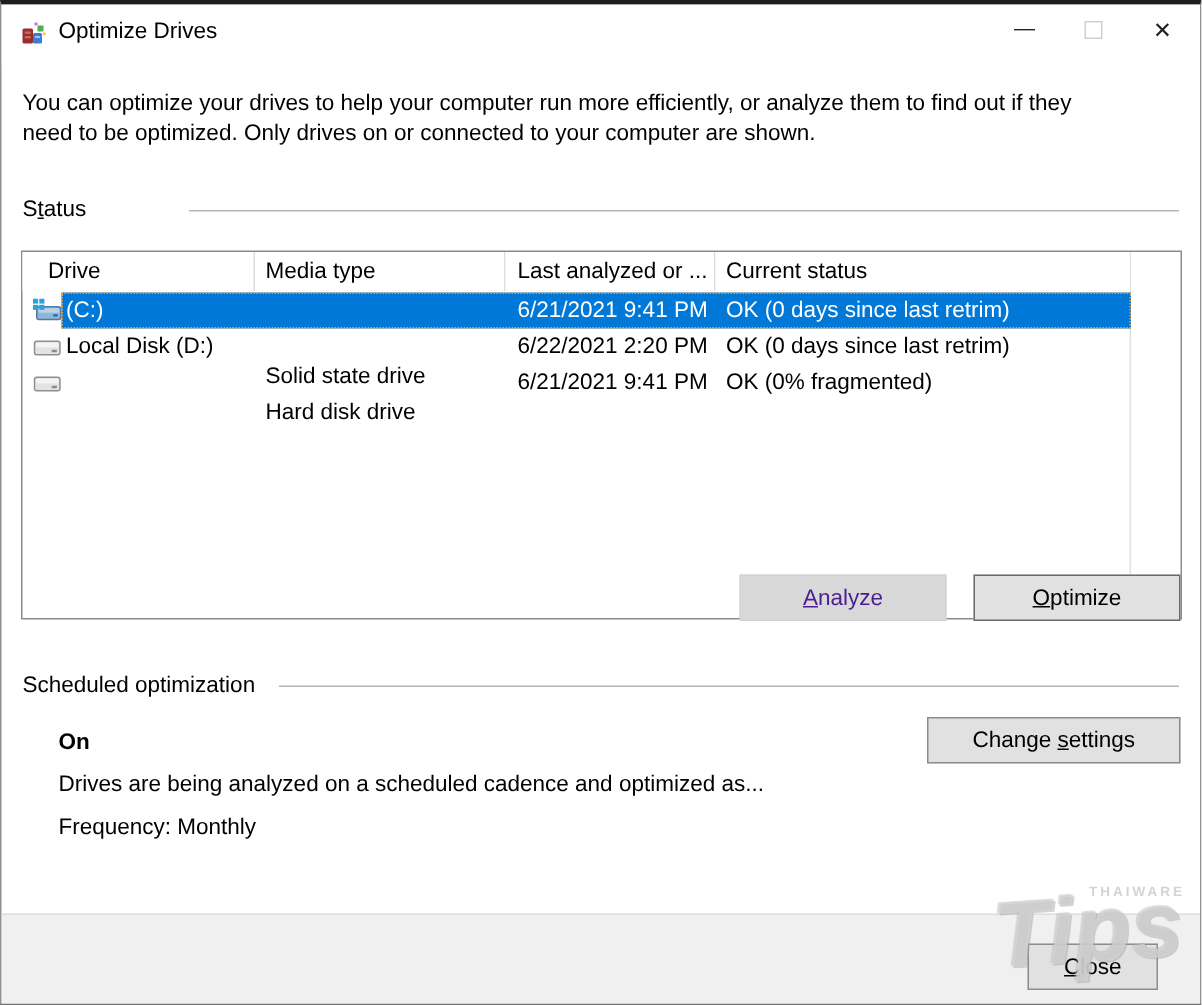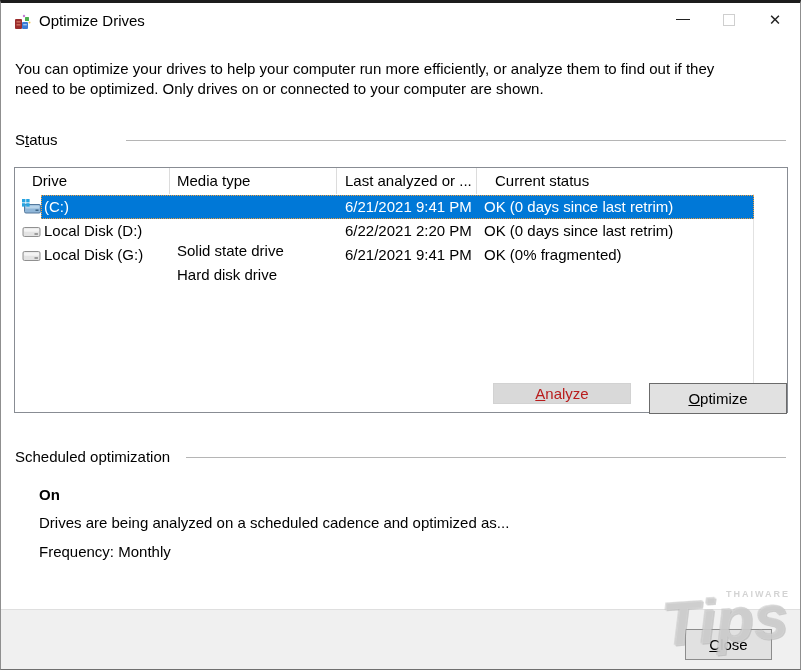--- a/index.html
+++ b/index.html
@@ -36,22 +36,22 @@
   .lv-row{position:absolute;left:0;width:100%;height:24px;font-size:15px;line-height:24px;color:#000;}
   .lv-row .cell{position:absolute;top:0;white-space:nowrap;z-index:2;}
   .row-icon{position:absolute;left:7px;top:4px;width:19px;height:15px;z-index:3;}
   .sel-bg{position:absolute;left:26px;top:0;width:713px;height:24px;background:#0078d7;
     border:1px dotted #ef9e3e;z-index:1;}
   .lv-row.selected .cell{color:#fff;}
   .c1t{left:29px;} .c2{left:162px;margin-top:20px;} .c3{left:330px;} .c4{left:469px;}
   
   .btn{position:absolute;font-size:15px;display:flex;align-items:center;justify-content:center;
     background:#e1e1e1;border:1px solid #8c8c8c;color:#000;padding:0;}
-  .btn-analyze{left:492px;top:380px;width:138px;height:21px;background:#d9d9d9;
-    border:1px solid #d2d2d2;color:#b91c1c;}
+  .btn-analyze{left:492px;top:380px;width:138px;height:31px;background:#d9d9d9;
+    border:1px solid #d2d2d2;color:#4c1d95;}
   .btn-optimize{left:648px;top:380px;width:138px;height:31px;border-color:#6b6b6b;}
   .btn-settings{left:617px;top:475px;width:169px;height:31px;}
   .btn-close{left:684px;top:626px;width:87px;height:31px;}
   
   .sched-state{position:absolute;left:38px;top:483px;font-size:15px;font-weight:bold;color:#000;}
   .sched-desc{position:absolute;left:38px;top:511px;font-size:15px;color:#000;white-space:nowrap;}
   .sched-freq{position:absolute;left:38px;top:540px;font-size:15px;color:#000;white-space:nowrap;}
   
   .footer{position:absolute;left:0;top:606px;width:100%;height:64px;background:#f0f0f0;
     border-top:1px solid #dfdfdf;}
@@ -99,21 +99,21 @@
 
   <div class="group-label" style="left:14px;top:128px;"><span>S</span><span class="u">t</span><span>atus</span></div>
   <div class="group-line" style="left:125px;right:14px;top:137px;"></div>
 
   <div class="listview">
     <div class="lv-colsep"></div>
     <div class="lv-header">
       <div class="lv-hcell" style="left:0;width:155px;padding-left:17px;">Drive</div>
       <div class="lv-hcell" style="left:155px;width:167px;padding-left:7px;">Media type</div>
       <div class="lv-hcell" style="left:322px;width:140px;padding-left:8px;">Last analyzed or ...</div>
-      <div class="lv-hcell" style="left:462px;width:276px;padding-left:7px;border-right:none;margin-left:11px;">Current status</div>
+      <div class="lv-hcell" style="left:462px;width:276px;padding-left:7px;border-right:none;">Current status</div>
     </div>
 
     <div class="lv-row selected" style="top:27px;">
       <div class="sel-bg"></div>
       <svg class="row-icon" viewBox="0 0 19 15">
         <rect x="2.5" y="5.5" width="16" height="8.5" rx="1.5" fill="#8fb6d8" stroke="#55799c" stroke-width="1"></rect>
         <rect x="3.5" y="6.5" width="14" height="3" rx="1" fill="#b8d4ea"></rect>
         <rect x="13.5" y="10.5" width="3" height="1.5" fill="#3d6586"></rect>
         <rect x="0" y="0" width="3.4" height="3.4" fill="#27a3e0"></rect>
         <rect x="4.2" y="0" width="3.4" height="3.4" fill="#27a3e0"></rect>
@@ -137,41 +137,43 @@
       <span class="cell c3">6/22/2021 2:20 PM</span>
       <span class="cell c4">OK (0 days since last retrim)</span>
     </div>
 
     <div class="lv-row" style="top:75px;">
       <svg class="row-icon" viewBox="0 0 19 15">
         <rect x="1" y="4.5" width="17" height="9" rx="1.5" fill="#e3e3e3" stroke="#909090" stroke-width="1"></rect>
         <rect x="2" y="5.5" width="15" height="3.2" rx="1" fill="#f4f4f4"></rect>
         <rect x="12.5" y="10.2" width="3.4" height="1.6" fill="#8a8a8a"></rect>
       </svg>
-      <span class="cell c1t">Local Disk (G:)</span>
       <span class="cell c2">Hard disk drive</span>
       <span class="cell c3">6/21/2021 9:41 PM</span>
       <span class="cell c4">OK (0% fragmented)</span>
     </div>
   </div>
 
   <button class="btn btn-analyze">
       <span><span class="u">A</span><span>nalyze</span></span>
     </button>
   <button class="btn btn-optimize">
       <span><span class="u">O</span><span>ptimize</span></span>
     </button>
 
   <div class="group-label" style="left:14px;top:445px;">Scheduled optimization</div>
   <div class="group-line" style="left:185px;right:14px;top:454px;"></div>
 
   <div class="sched-state">On</div>
   <div class="sched-desc">Drives are being analyzed on a scheduled cadence and optimized as...</div>
   <div class="sched-freq">Frequency: Monthly</div>
 
+  <button class="btn btn-settings">
+      <span><span>Change </span><span class="u">s</span><span>ettings</span></span>
+    </button>
 
   <div class="footer"></div>
   <button class="btn btn-close">
       <span><span class="u">C</span><span>lose</span></span>
     </button>
 
   <div class="watermark">
     <div class="wm-brand">THAIWARE</div>
     <div class="wm-text">Tips</div>
   </div>

